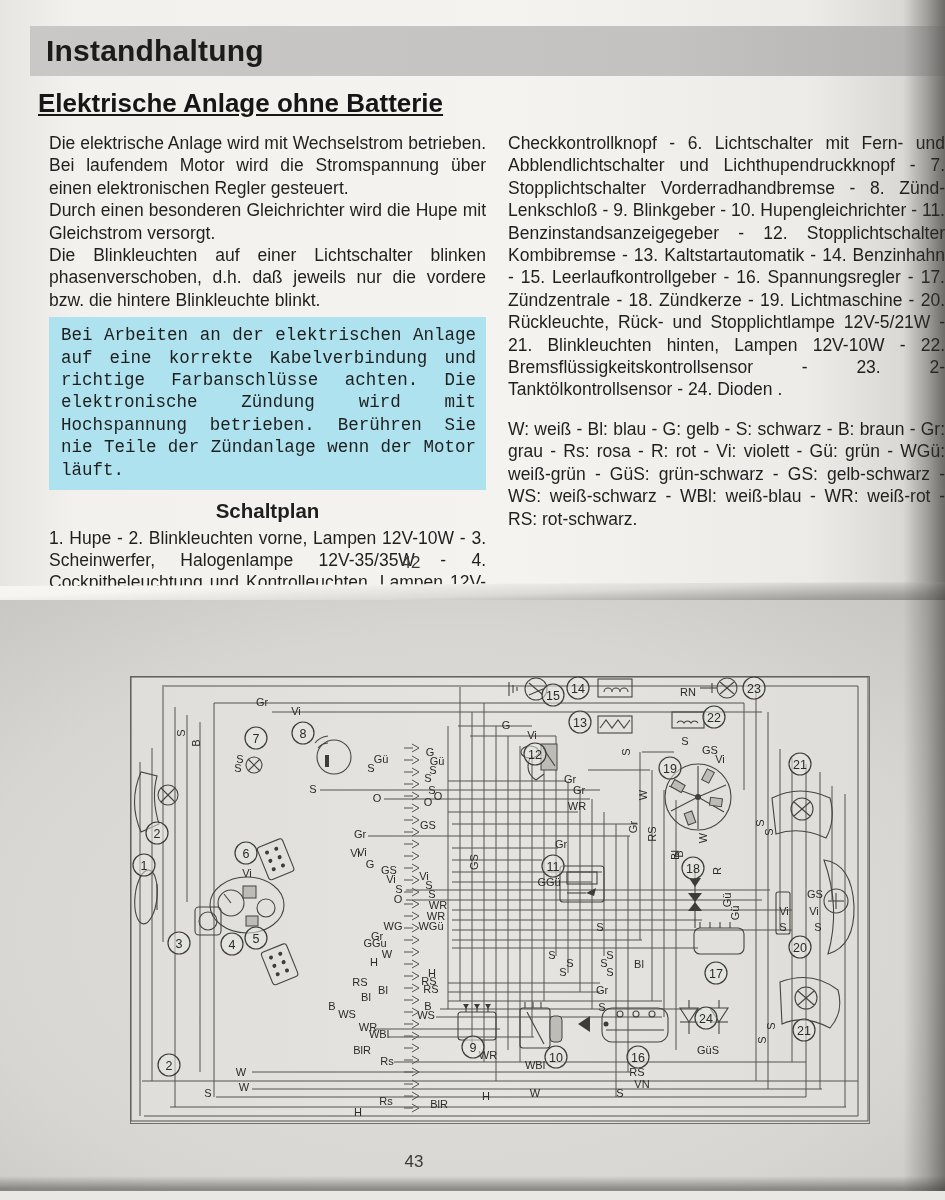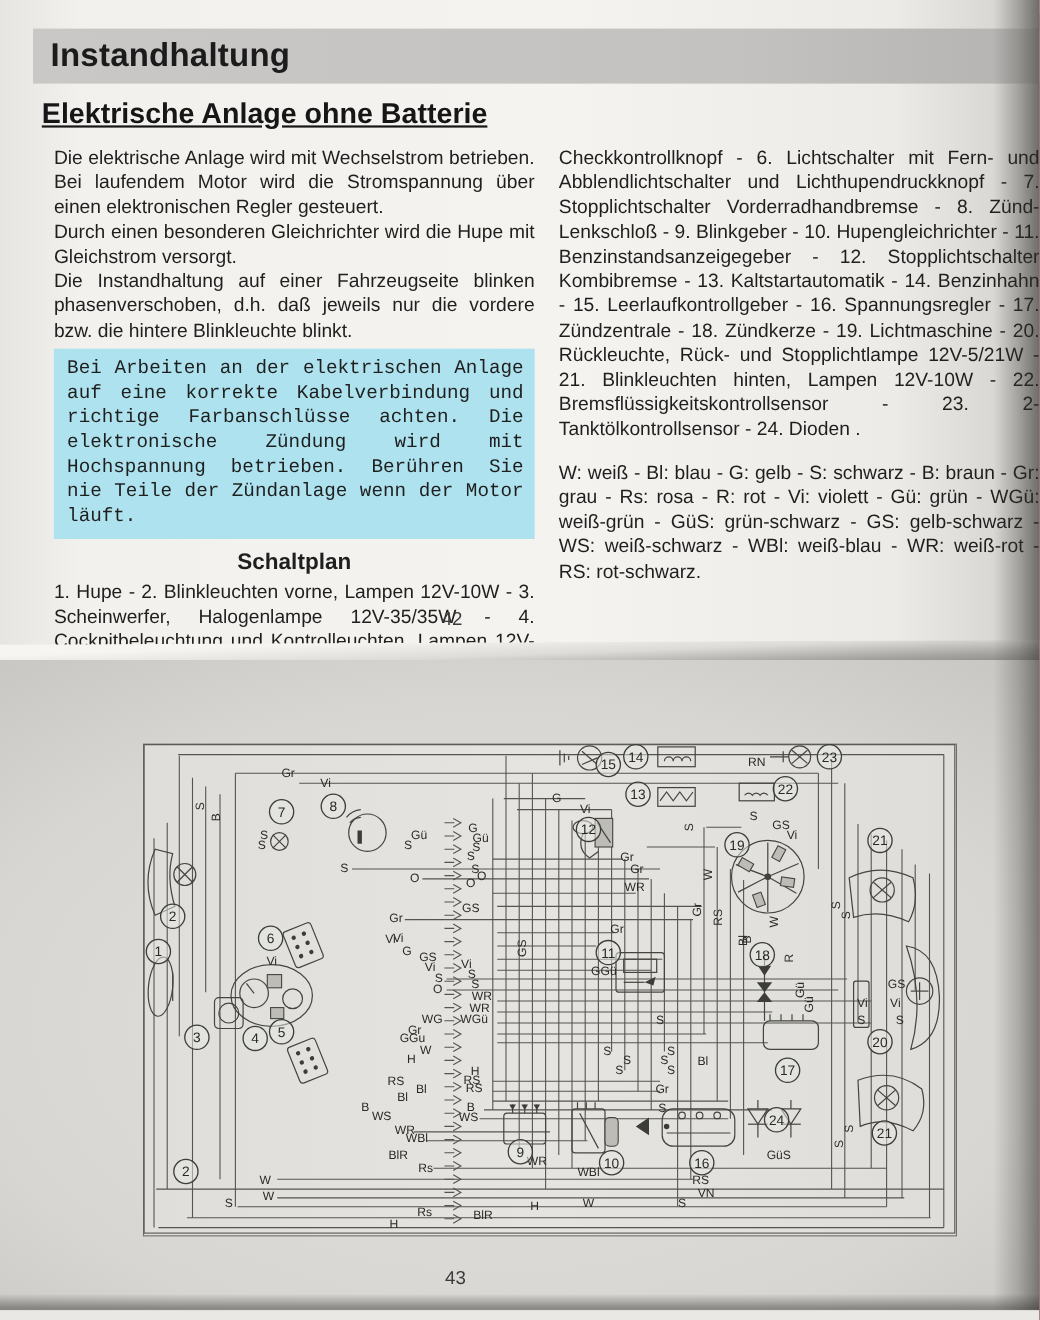--- a/index.html
+++ b/index.html
@@ -1,18 +1,18 @@
 <!DOCTYPE html>
 <html><head>
 <meta charset="utf-8">
 <style>
   html,body{margin:0;padding:0;background:#b6b5b3;}
   .scan{
     position:relative;width:945px;height:1200px;overflow:hidden;
-    background:#7f1d1d;
+    background:#15803d;
     font-family:"Liberation Sans","DejaVu Sans",sans-serif;
     color:#1f1f1f;
   }
   
   .p42{
     position:absolute;left:0;top:0;width:945px;height:590px;
     background:linear-gradient(90deg,#e6e5e1 0%,#f2f1ed 8%,#f4f3ef 55%,#ecebe7 86%,#d8d7d3 96%,#bdbcb8 100%);
   }
   .titlebar{
     position:absolute;left:30px;top:26px;width:915px;height:50px;
@@ -80,21 +80,21 @@
 
   <div class="p42">
     <div class="titlebar">
       <h1>Instandhaltung</h1>
     </div>
     <h2>Elektrische Anlage ohne Batterie</h2>
 
     <div class="col left">
       <p>Die elektrische Anlage wird mit Wechselstrom betrieben. Bei laufendem Motor wird die Stromspannung über einen elektronischen Regler gesteuert.</p>
       <p>Durch einen besonderen Gleichrichter wird die Hupe mit Gleichstrom versorgt.</p>
-      <p>Die Instandhaltung auf einer Fahrzeugseite blinken phasenverschoben, d.h. daß jeweils nur die vordere bzw. die hintere Blinkleuchte blinkt.</p>
+      <p>Die Blinkleuchten auf einer Lichtschalter blinken phasenverschoben, d.h. daß jeweils nur die vordere bzw. die hintere Blinkleuchte blinkt.</p>
       <div class="warnbox" style="background: rgb(173, 226, 238);">Bei Arbeiten an der elektrischen Anlage auf eine korrekte Kabelverbindung und richtige Farbanschlüsse achten. Die elektronische Zündung wird mit Hochspannung betrieben. Berühren Sie nie Teile der Zündanlage wenn der Motor läuft.</div>
       <div class="h3">Schaltplan</div>
       <p>1. Hupe - 2. Blinkleuchten vorne, Lampen 12V-10W - 3. Scheinwerfer, Halogenlampe 12V-35/35W - 4. Cockpitbeleuchtung und Kontrolleuchten, Lampen 12V-1,2W - 5. Blinklichtschalter mit Hupendruckknopf und</p>
     </div>
 
     <div class="col right">
       <p>Checkkontrollknopf - 6. Lichtschalter mit Fern- und Abblendlichtschalter und Lichthupendruckknopf - 7. Stopplichtschalter Vorderradhandbremse - 8. Zünd-Lenkschloß -  9. Blinkgeber - 10. Hupengleichrichter - 11. Benzinstandsanzeigegeber - 12. Stopplichtschalter Kombibremse - 13. Kaltstartautomatik - 14. Benzinhahn - 15. Leerlaufkontrollgeber - 16. Spannungsregler - 17. Zündzentrale - 18. Zündkerze - 19. Lichtmaschine - 20. Rückleuchte, Rück- und Stopplichtlampe 12V-5/21W - 21. Blinkleuchten hinten, Lampen 12V-10W - 22. Bremsflüssigkeitskontrollsensor - 23. 2-Tanktölkontrollsensor - 24. Dioden .</p>
       <p class="colorkey">W: weiß  - Bl: blau - G:  gelb - S: schwarz - B: braun - Gr: grau - Rs: rosa - R: rot - Vi: violett - Gü: grün - WGü: weiß-grün - GüS: grün-schwarz - GS: gelb-schwarz - WS: weiß-schwarz - WBl: weiß-blau - WR: weiß-rot - RS: rot-schwarz.</p>
     </div>
 

